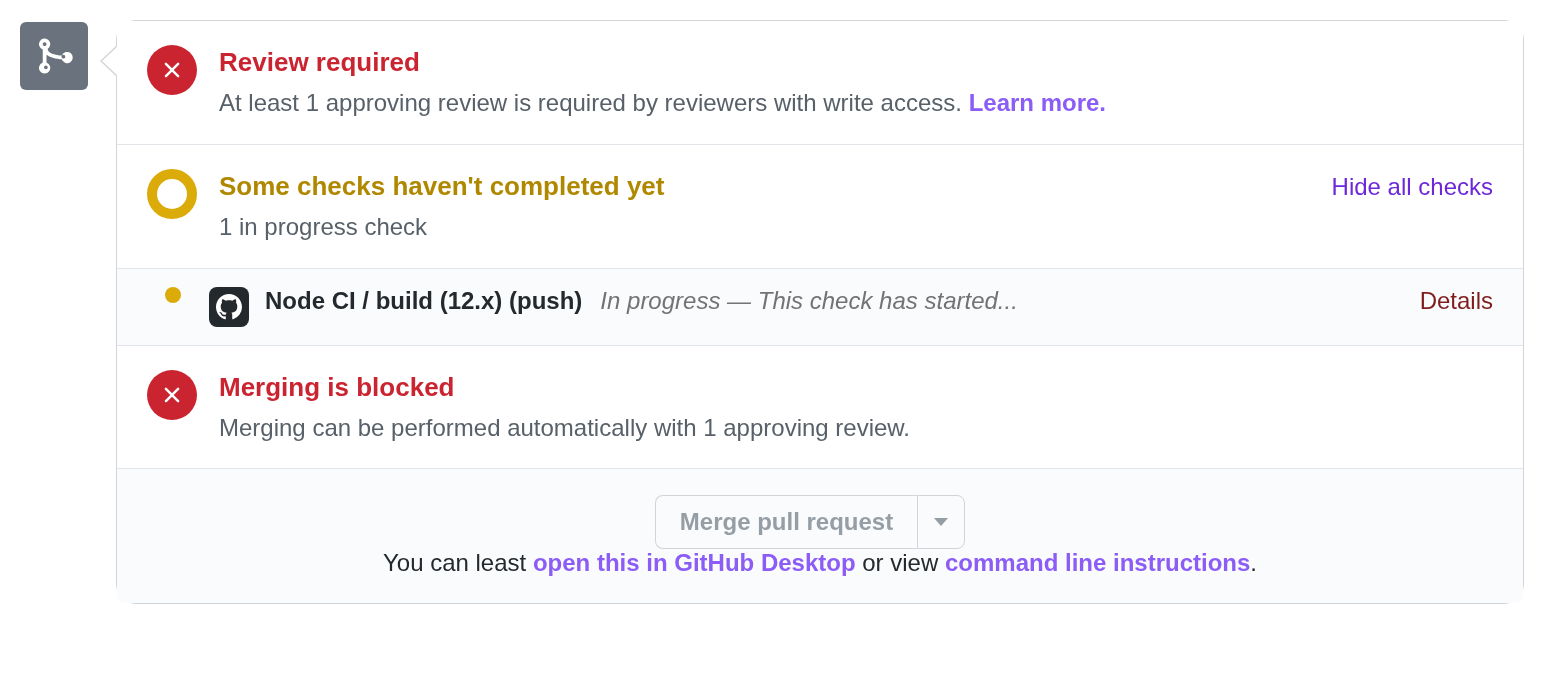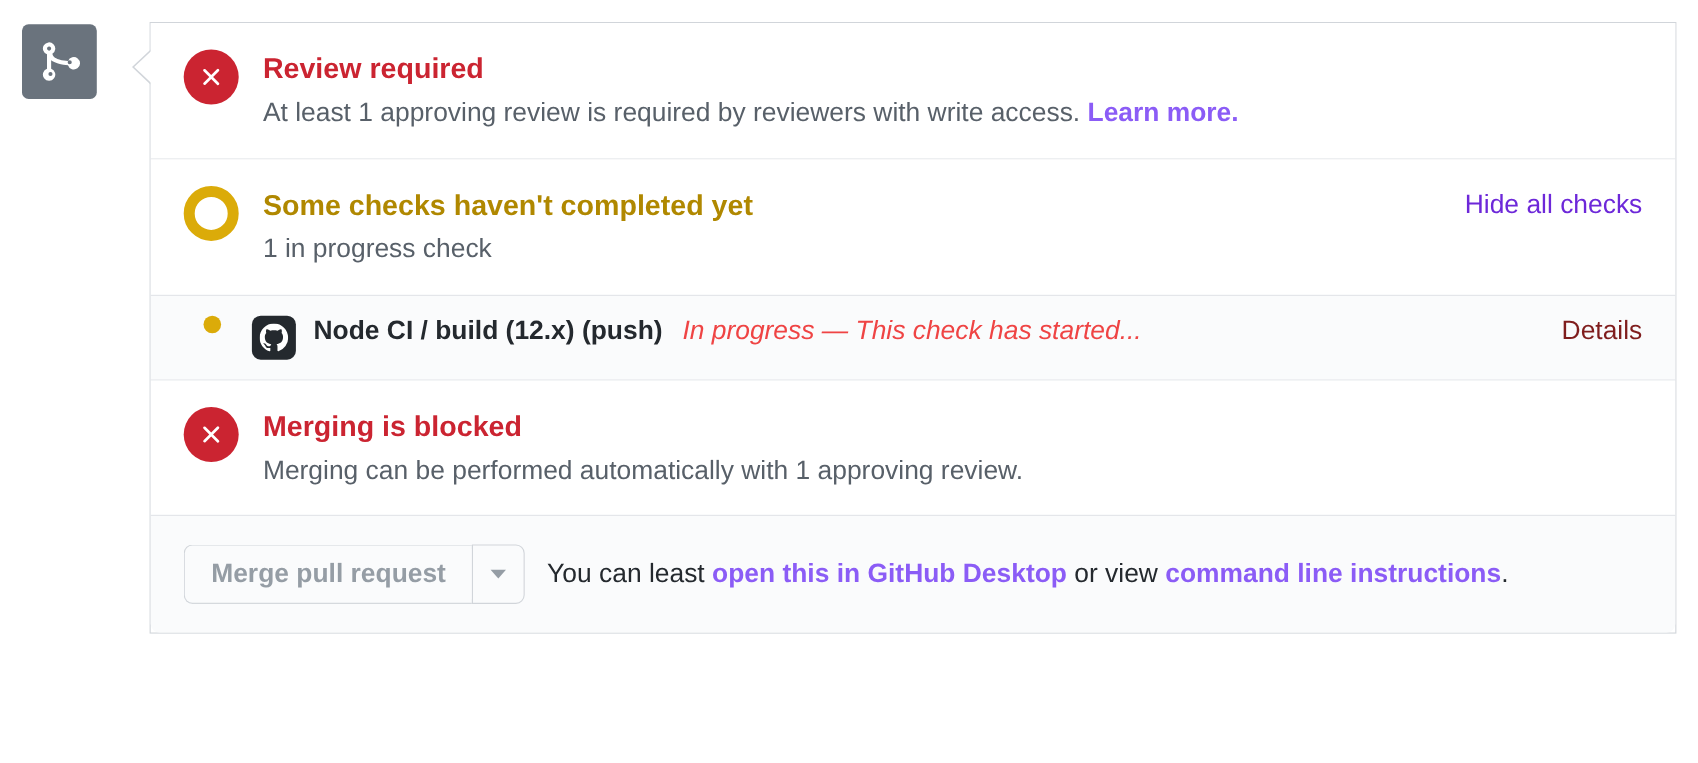--- a/index.html
+++ b/index.html
@@ -23,22 +23,22 @@
       display: flex;
       align-items: center;
       justify-content: center;
       flex-shrink: 0;
       margin-top: 2px;
     }
     .merge-icon-box svg { fill: #fff; }
     .panel {
       flex: 1;
       border: 1px solid #d1d5da;
-      border-radius: 0;
-      margin-left: 48px;
+      border-radius: 20px;
+      margin-left: 28px;
       position: relative;
       overflow: visible;
     }
     .speech-arrow {
       position: absolute;
       left: -17px;
       top: 24px;
       width: 17px;
       height: 32px;
     }
@@ -135,38 +135,39 @@
       margin-right: 16px;
       flex-shrink: 0;
     }
     .check-name {
       font-weight: 600;
       color: #24292e;
       margin-right: 18px;
     }
     .check-status {
       font-style: italic;
-      color: #ef4444;
+      color: #737373;
       flex: 1;
     }
     .details-link {
       color: #7f1d1d;
       cursor: pointer;
     }
 
     .footer {
       display: flex;
       align-items: center;
       padding: 26px 30px;
       background: #fafbfc;
       border-bottom-left-radius: 8px;
       border-bottom-right-radius: 8px;
       font-size: 24px;
       color: #24292e;
       flex-wrap: wrap;
+      flex-direction: column;
     }
     .btn-group {
       display: inline-flex;
       margin-right: 20px;
     }
     .btn {
       border: 1px solid #d1d5da;
       background: #fafbfc;
       color: #959da5;
       font-size: 24px;

